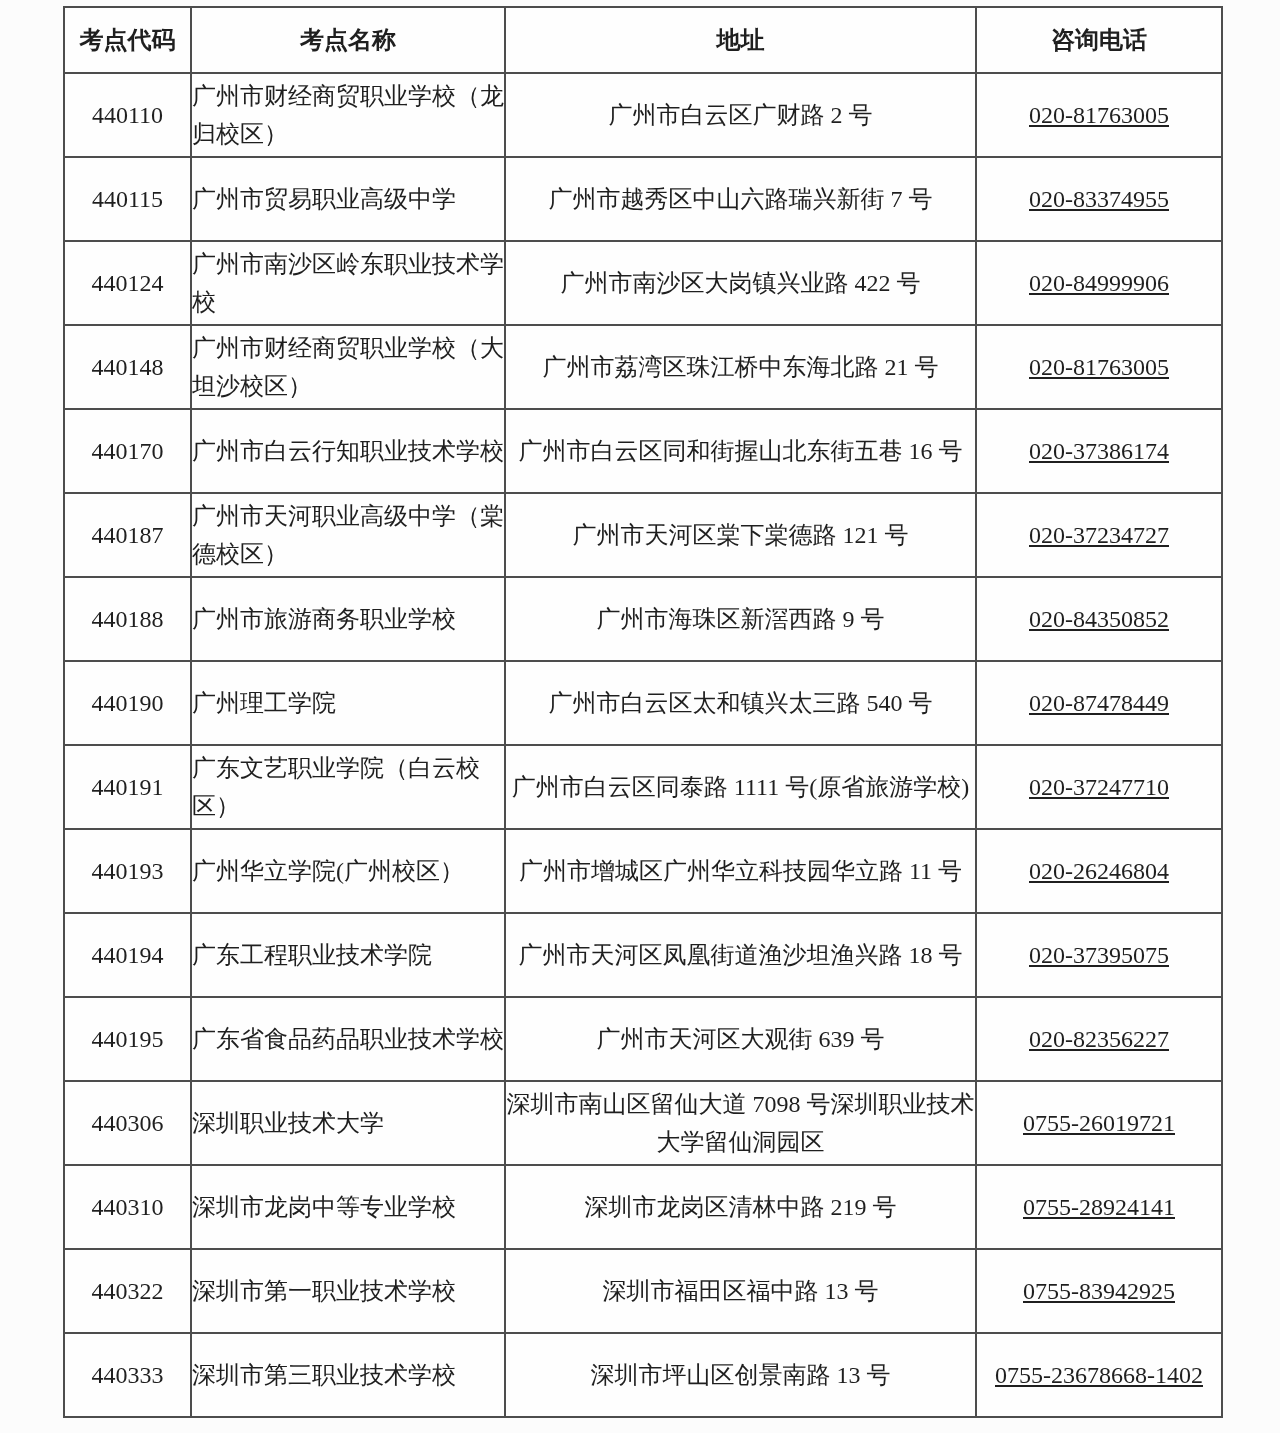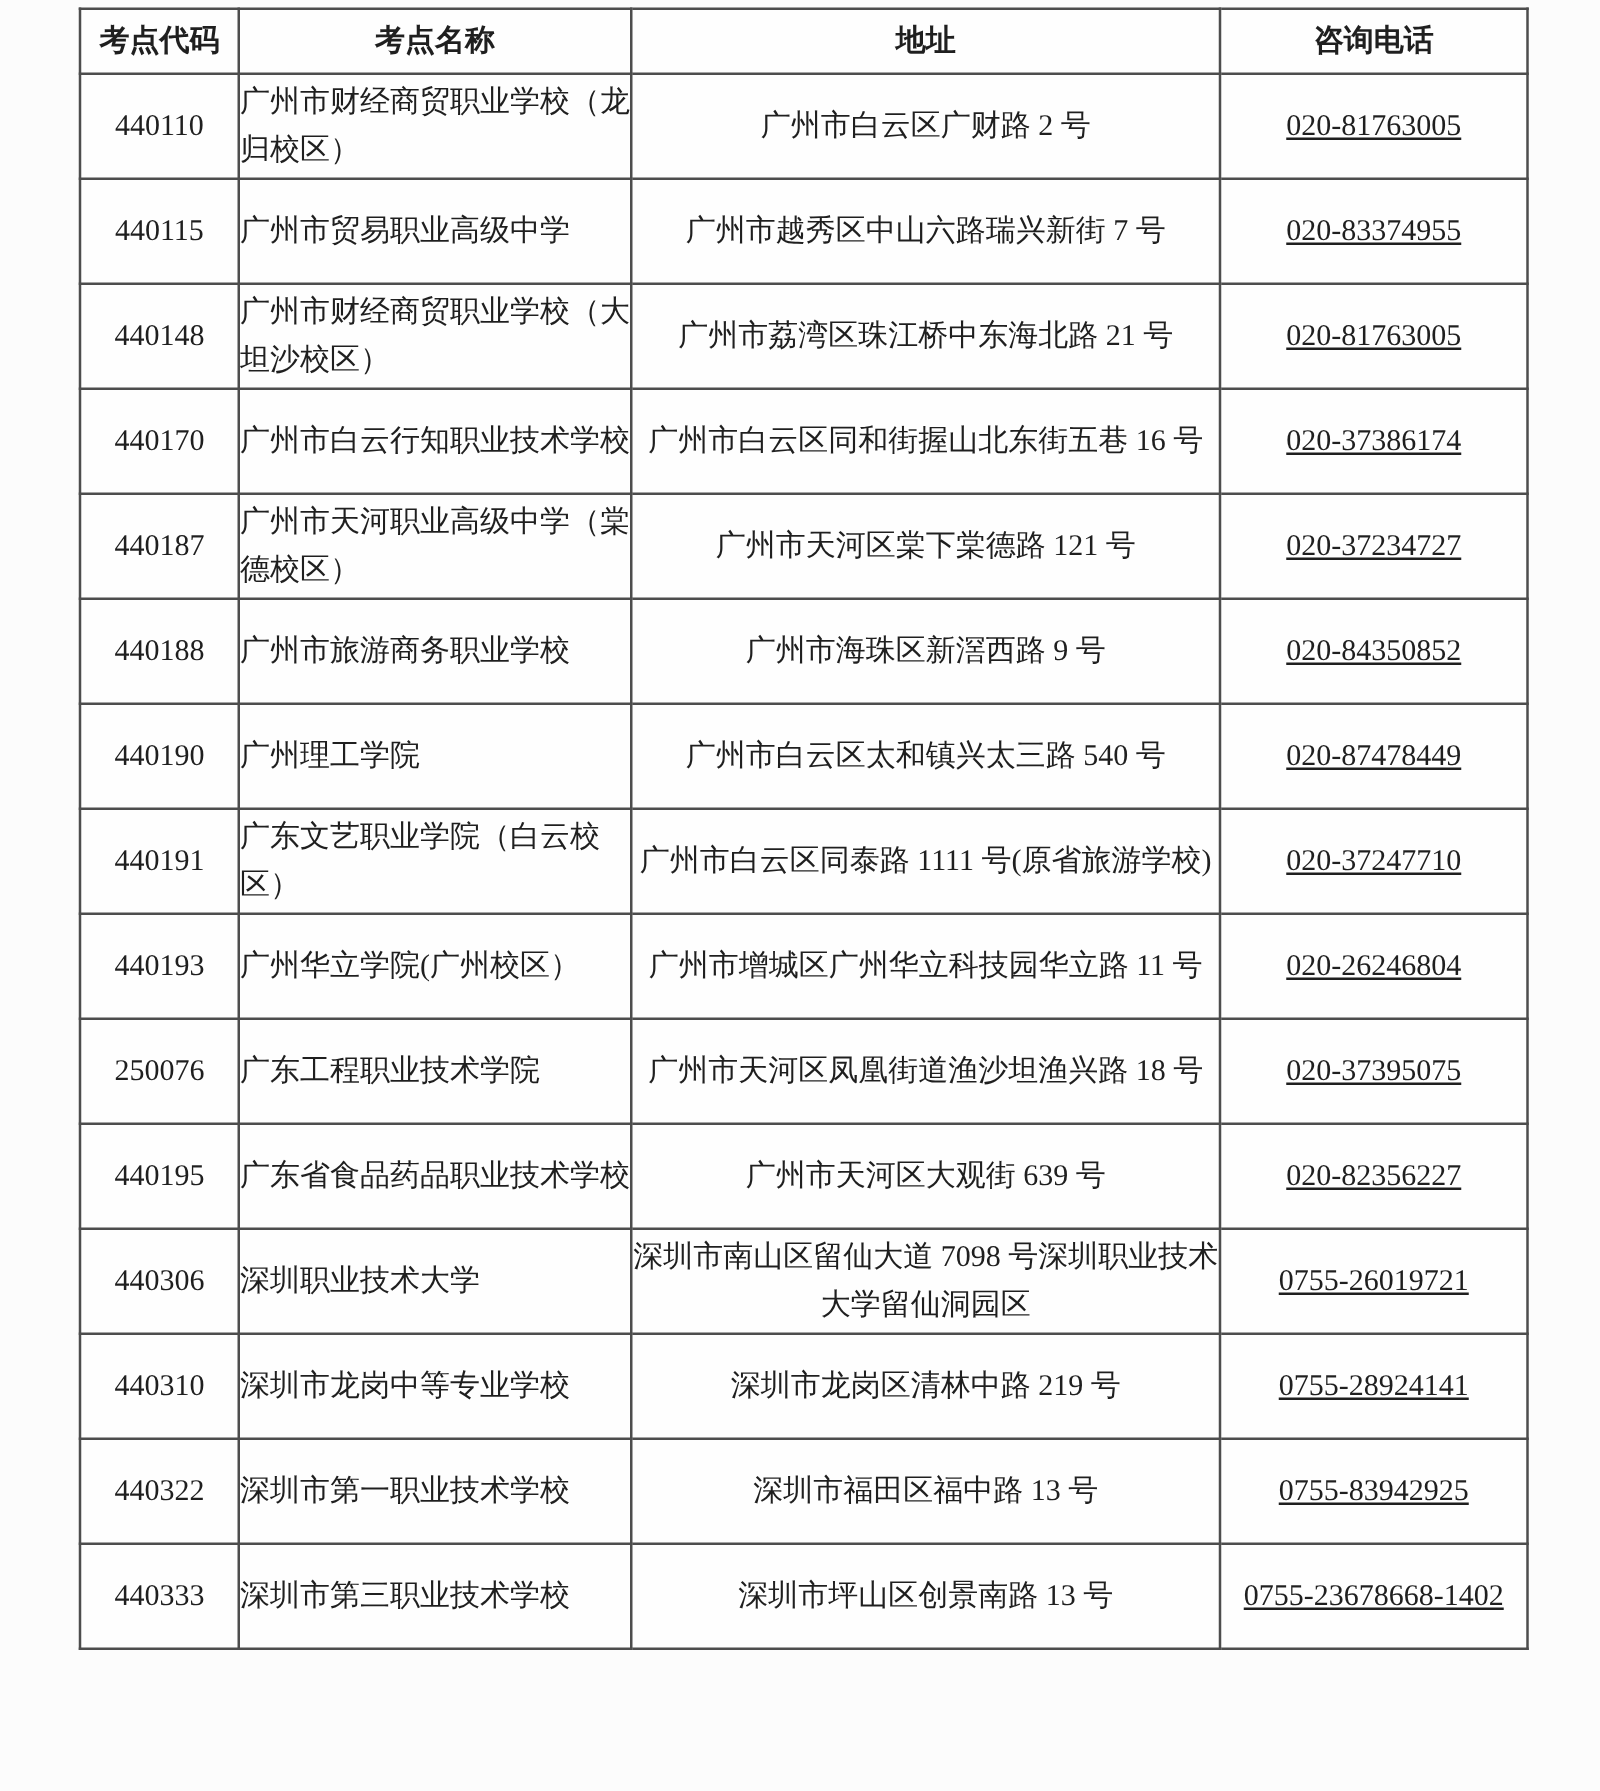--- a/index.html
+++ b/index.html
@@ -27,21 +27,21 @@
     background: #fefefe;
   }
   table.exam-table th,
   table.exam-table td {
     border: 2px solid #4d4d4d;
     vertical-align: middle;
     font-size: 24px;
     line-height: 38px;
     padding: 0;
   }
-  thead tr { height: 52px; }
+  thead tr { height: 66px; }
   tbody tr { height: 84px; }
   th {
     font-weight: 700;
     font-size: 25px;
     text-align: center;
   }
   td.c-code {
     text-align: center;
   }
   td.c-name {
@@ -88,20 +88,26 @@
     <td class="c-addr">广州市白云区广财路 2 号</td>
     <td class="c-phone">020-81763005</td>
   </tr>
         <tr>
     <td class="c-code">440115</td>
     <td class="c-name">广州市贸易职业高级中学</td>
     <td class="c-addr">广州市越秀区中山六路瑞兴新街 7 号</td>
     <td class="c-phone">020-83374955</td>
   </tr>
         <tr>
+    <td class="c-code">440124</td>
+    <td class="c-name">广州市南沙区岭东职业技术学校</td>
+    <td class="c-addr">广州市南沙区大岗镇兴业路 422 号</td>
+    <td class="c-phone">020-84999906</td>
+  </tr>
+        <tr>
     <td class="c-code">440148</td>
     <td class="c-name">广州市财经商贸职业学校（大坦沙校区）</td>
     <td class="c-addr">广州市荔湾区珠江桥中东海北路 21 号</td>
     <td class="c-phone">020-81763005</td>
   </tr>
         <tr>
     <td class="c-code">440170</td>
     <td class="c-name">广州市白云行知职业技术学校</td>
     <td class="c-addr">广州市白云区同和街握山北东街五巷 16 号</td>
     <td class="c-phone">020-37386174</td>
@@ -130,21 +136,21 @@
     <td class="c-addr">广州市白云区同泰路 1111 号(原省旅游学校)</td>
     <td class="c-phone">020-37247710</td>
   </tr>
         <tr>
     <td class="c-code">440193</td>
     <td class="c-name">广州华立学院(广州校区）</td>
     <td class="c-addr">广州市增城区广州华立科技园华立路 11 号</td>
     <td class="c-phone">020-26246804</td>
   </tr>
         <tr>
-    <td class="c-code">250076</td>
+    <td class="c-code">440194</td>
     <td class="c-name">广东工程职业技术学院</td>
     <td class="c-addr">广州市天河区凤凰街道渔沙坦渔兴路 18 号</td>
     <td class="c-phone">020-37395075</td>
   </tr>
         <tr>
     <td class="c-code">440195</td>
     <td class="c-name">广东省食品药品职业技术学校</td>
     <td class="c-addr">广州市天河区大观街 639 号</td>
     <td class="c-phone">020-82356227</td>
   </tr>

